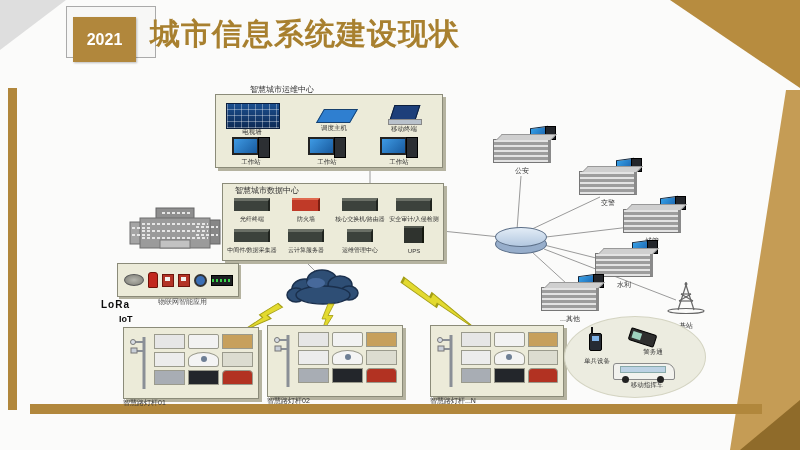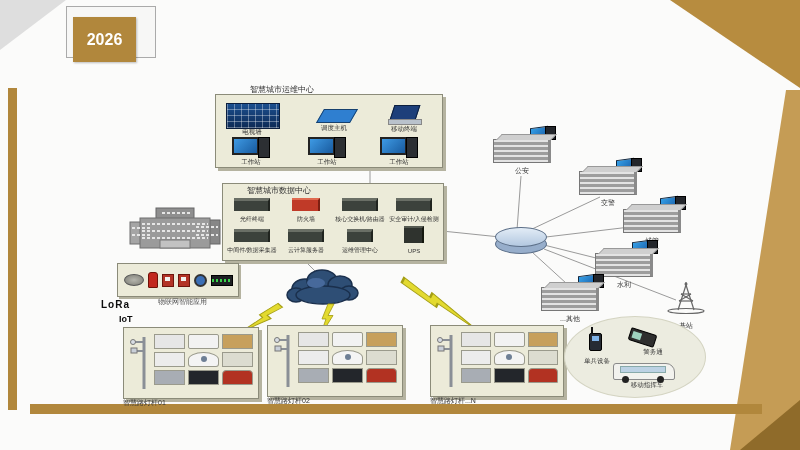--- a/index.html
+++ b/index.html
@@ -113,21 +113,22 @@
 <div class="slide">
 
   <div class="corner-tl"></div>
   <div class="corner-tr"></div>
   <div class="swoosh"></div>
   <div class="corner-br"></div>
   <div class="bar-left"></div>
   <div class="bar-bottom"></div>
 
   <div class="outline-box"></div>
-  <div class="year-box">2026</div>
+  <div class="year-box">2021</div>
+  <div class="page-title">城市信息系统建设现状</div>
 
   <svg class="svg-overlay" width="800" height="450" viewBox="0 0 800 450">
     <defs>
       <polygon id="boltshape" points="8,0 2,13 6,13 0,28 13,10 8,10 14,0" fill="#e3da2f" stroke="#a59f15" stroke-width="0.8"></polygon>
     </defs>
     <g stroke="#9a9a9a" stroke-width="1">
       <line x1="370" y1="166" x2="370" y2="184"></line>
       <line x1="442" y1="231" x2="500" y2="237"></line>
       <line x1="303" y1="259" x2="316" y2="272"></line>
       <line x1="517" y1="230" x2="521" y2="176"></line>
@@ -171,21 +172,21 @@
     <div class="ws" style="left:164px;top:42px;">
         <span class="scr"></span>
         <span class="twr"></span>
       </div>
     <div class="lbl" style="left:8px;top:63px;width:54px;">工作站</div>
     <div class="lbl" style="left:84px;top:63px;width:54px;">工作站</div>
     <div class="lbl" style="left:156px;top:63px;width:54px;">工作站</div>
   </div>
 
   <div class="panel" style="left:222px;top:183px;width:220px;height:76px;">
-    <div class="freelbl" style="left:24px;top:2px;font-size:8px;text-align:left;">智慧城市数据中心</div>
+    <div class="freelbl" style="left:12px;top:2px;font-size:8px;text-align:left;">智慧城市数据中心</div>
     <div class="cell" style="left:4px;top:13px;">
       <span class="dev3d"></span>
       <div class="clbl">光纤终端</div>
     </div>
     <div class="cell" style="left:58px;top:13px;">
       <span class="firewall"></span>
       <div class="clbl">防火墙</div>
     </div>
     <div class="cell" style="left:112px;top:13px;">
       <span class="dev3d"></span>

